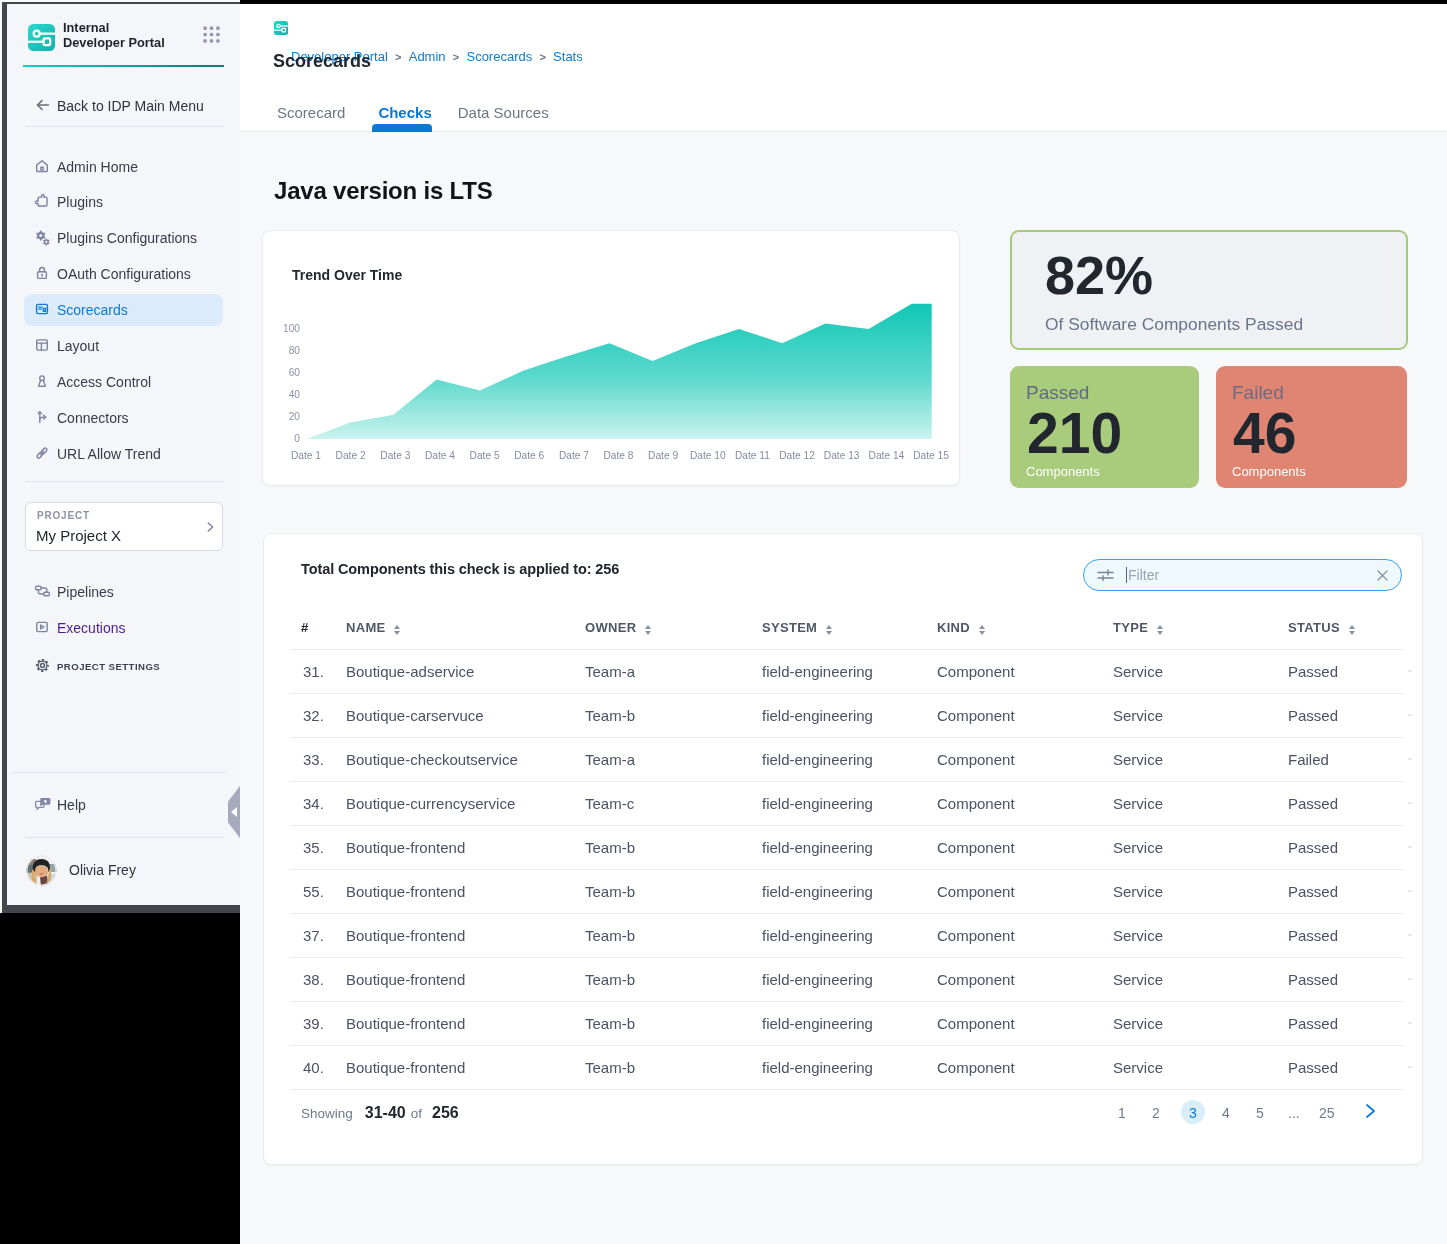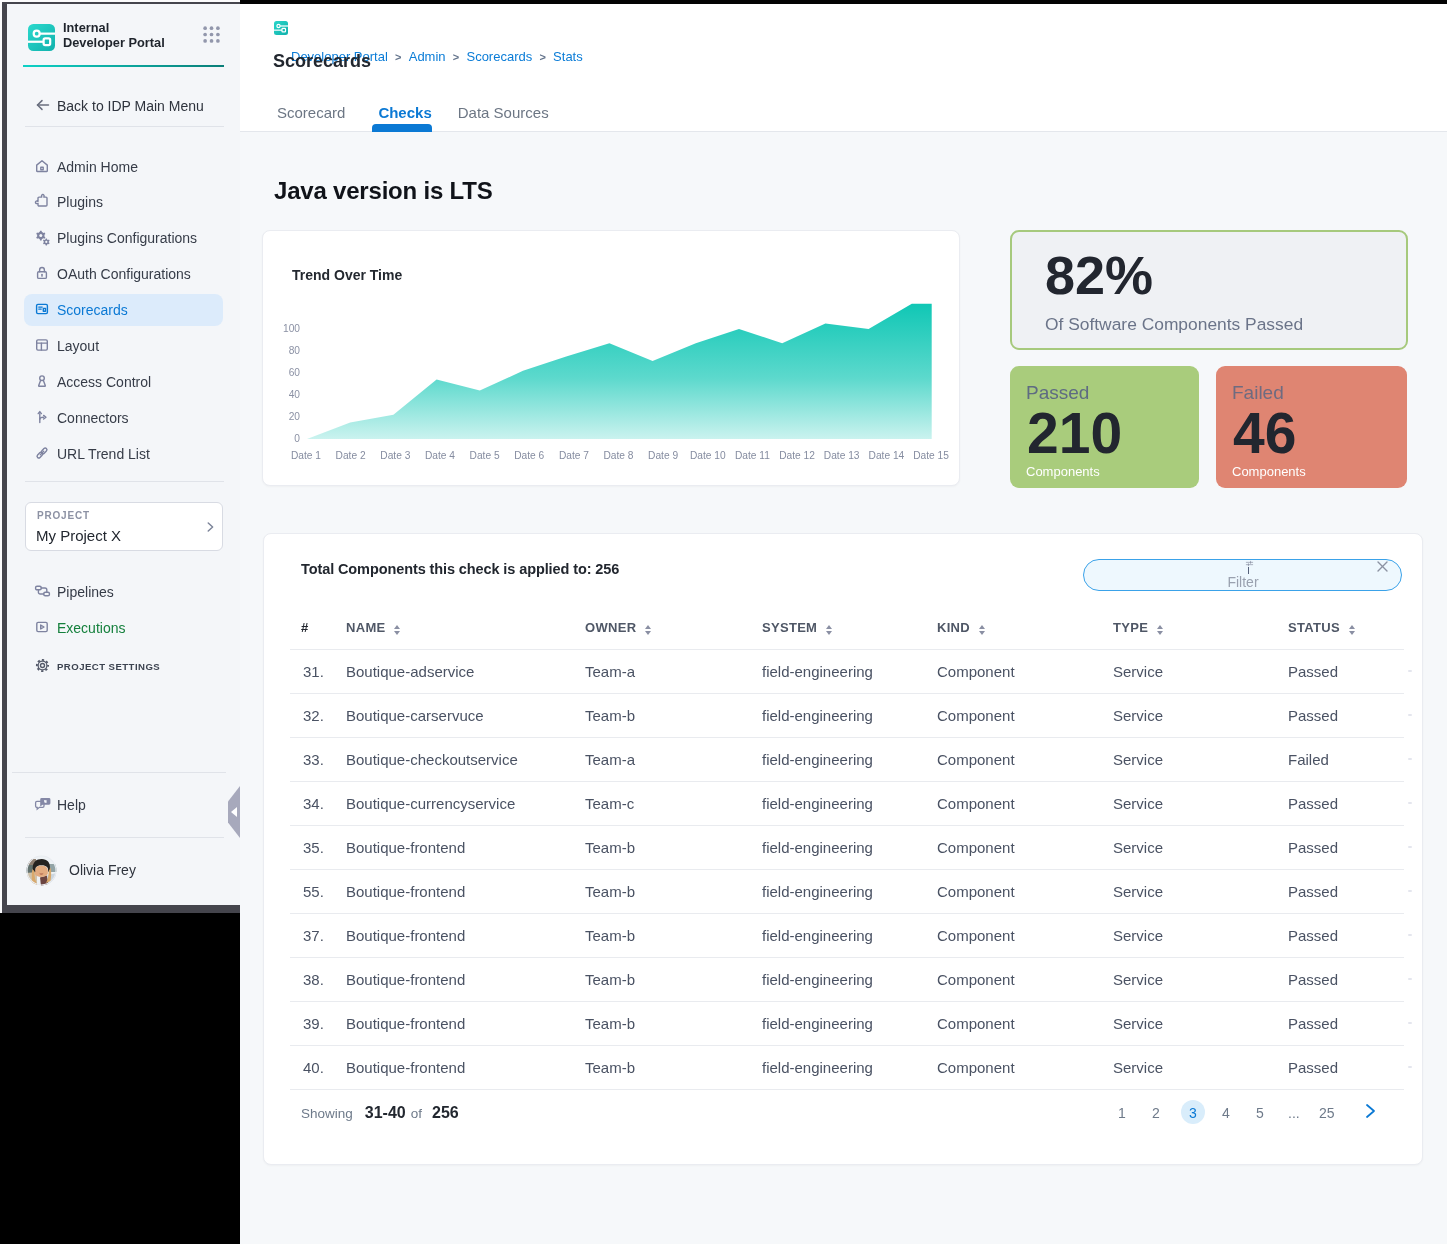--- a/index.html
+++ b/index.html
@@ -115,21 +115,21 @@
   <div class="abs" style="left:1026px;top:464px;font-size:13px;color:#fff;">Components</div>
 
   <div class="abs" style="left:1216px;top:366px;width:191px;height:122px;background:#df8572;border-radius:9px;"></div>
   <div class="abs" style="left:1232px;top:382px;font-size:19px;color:#6e6b80;">Failed</div>
   <div class="abs" style="left:1233px;top:400px;font-size:57px;font-weight:bold;color:#22262f;">46</div>
   <div class="abs" style="left:1232px;top:464px;font-size:13px;color:#fff;">Components</div>
 
   <div class="card" style="left:263px;top:533px;width:1160px;height:632px;"></div>
   <div class="abs" style="left:301px;top:561px;font-size:14.5px;font-weight:bold;color:#22272f;letter-spacing:-0.1px;">Total Components this check is applied to: 256</div>
 
-  <div class="abs" style="left:1083px;top:559px;width:319px;height:32px;background:#eef8fe;border:1.5px solid #3aa2e9;border-radius:16px;display:flex;align-items:center;flex-direction:column;">
+  <div class="abs" style="left:1083px;top:559px;width:319px;height:32px;background:#eef8fe;border:1.5px solid #3aa2e9;border-radius:16px;display:flex;align-items:center;">
     <svg style="margin-left:13px;" width="17" height="17" viewBox="0 0 17 17" fill="none" stroke="#7b8195" stroke-width="1.4" stroke-linecap="round">
       <line x1="1" y1="5.5" x2="16" y2="5.5"></line>
         <line x1="1" y1="11" x2="16" y2="11"></line>
       <line x1="11" y1="3" x2="11" y2="8"></line>
         <line x1="6" y1="8.7" x2="6" y2="13.5"></line>
     </svg>
     <div style="width:1px;height:16px;background:#56617a;margin-left:12px;"></div>
     <span style="color:#9aa1af;font-size:14px;margin-left:1px;">Filter</span>
     <svg style="position:absolute;right:12px;" width="13" height="13" viewBox="0 0 13 13" stroke="#8b92a2" stroke-width="1.4" stroke-linecap="round">
         <line x1="2" y1="2" x2="11" y2="11"></line>
@@ -362,40 +362,40 @@
           <polyline points="9.6,6.4 12 8.2 9.6,10"></polyline>
         </svg></div>
       <div class="abs" style="left:57px;top:418px;transform:translateY(-50%);font-size:14px;color:#363c48;letter-spacing:0px;font-weight:normal;white-space:nowrap;">Connectors</div>
   <div class="abs" style="left:34px;top:445px;width:18px;height:18px;"><svg width="16" height="16" viewBox="0 0 16 16" stroke="#7e83a0" stroke-width="1.4" fill="none" stroke-linecap="round" stroke-linejoin="round">
           <g transform="rotate(-45 8 8)">
             <rect x="1.8" y="6.3" width="6.4" height="3.4" rx="1.7"></rect>
             <rect x="7.8" y="6.3" width="6.4" height="3.4" rx="1.7"></rect>
             <line x1="5.6" y1="8" x2="10.4" y2="8"></line>
           </g>
         </svg></div>
-      <div class="abs" style="left:57px;top:454px;transform:translateY(-50%);font-size:14px;color:#363c48;letter-spacing:0px;font-weight:normal;white-space:nowrap;">URL Trend List</div>
+      <div class="abs" style="left:57px;top:454px;transform:translateY(-50%);font-size:14px;color:#363c48;letter-spacing:0px;font-weight:normal;white-space:nowrap;">URL Allow Trend</div>
   <div class="sbdiv" style="left:25px;top:481px;width:199px;"></div>
   <div class="abs" style="left:25px;top:502px;width:198px;height:49px;background:#fff;border:1px solid #d8dbe3;border-radius:6px;"></div>
   <div class="abs" style="left:37px;top:510px;font-size:10px;font-weight:bold;color:#8d92a4;letter-spacing:0.8px;">PROJECT</div>
   <div class="abs" style="left:36px;top:527px;font-size:15px;color:#22272f;">My Project X</div>
   <div class="abs" style="left:203px;top:520px;"><svg width="14" height="14" viewBox="0 0 16 16" fill="none" stroke="#7c8499" stroke-width="1.7" stroke-linecap="round" stroke-linejoin="round">
           <polyline points="6,3.5 11,8 6,12.5"></polyline>
         </svg></div>
   <div class="abs" style="left:34px;top:583px;width:18px;height:18px;"><svg width="17" height="16" viewBox="0 0 17 16" stroke="#7e83a0" stroke-width="1.4" fill="none" stroke-linecap="round" stroke-linejoin="round">
           <rect x="1.6" y="3.2" width="5.6" height="3.6" rx="1.4"></rect>
           <rect x="9.8" y="9.2" width="5.6" height="3.6" rx="1.4"></rect>
           <path d="M4.4 6.8 V9.2 a1.8 1.8 0 0 0 1.8 1.8 H9.8"></path>
           <path d="M7.2 5 H11 a1.8 1.8 0 0 1 1.8 1.8 V9.2"></path>
         </svg></div>
       <div class="abs" style="left:57px;top:592px;transform:translateY(-50%);font-size:14px;color:#363c48;letter-spacing:0px;font-weight:normal;white-space:nowrap;">Pipelines</div>
   <div class="abs" style="left:34px;top:619px;width:18px;height:18px;"><svg width="16" height="16" viewBox="0 0 16 16" stroke="#7e83a0" stroke-width="1.4" fill="none" stroke-linecap="round" stroke-linejoin="round">
           <rect x="2.8" y="3.4" width="10.4" height="9.2" rx="1.3"></rect>
           <polygon points="6.7,6 10,8 6.7,10"></polygon>
         </svg></div>
-      <div class="abs" style="left:57px;top:628px;transform:translateY(-50%);font-size:14px;color:#15803d;letter-spacing:0px;font-weight:normal;white-space:nowrap;">Executions</div>
+      <div class="abs" style="left:57px;top:628px;transform:translateY(-50%);font-size:14px;color:#4c1d95;letter-spacing:0px;font-weight:normal;white-space:nowrap;">Executions</div>
   <div class="abs" style="left:34px;top:657px;width:18px;height:18px;"><svg width="17" height="17" viewBox="0 0 17 17">
           <circle cx="8.5" cy="8.5" r="5.6" fill="none" stroke="#555b6b" stroke-width="1.9" stroke-dasharray="2.2 2.15" stroke-dashoffset="1"></circle>
           <circle cx="8.5" cy="8.5" r="4.4" fill="none" stroke="#555b6b" stroke-width="1.3"></circle>
           <circle cx="8.5" cy="8.5" r="2" fill="none" stroke="#555b6b" stroke-width="1.4"></circle>
         </svg></div>
       <div class="abs" style="left:57px;top:666px;transform:translateY(-50%);font-size:9.6px;color:#3c4350;letter-spacing:0.45px;font-weight:bold;white-space:nowrap;">PROJECT SETTINGS</div>
   <div class="sbdiv" style="left:12px;top:772px;width:214px;"></div>
   <div class="abs" style="left:34px;top:796px;width:18px;height:18px;"><svg width="18" height="17" viewBox="0 0 18 17">
           <path d="M7.6 2.1 H15 a1.4 1.4 0 0 1 1.4 1.4 V7.3 a1.4 1.4 0 0 1-1.4 1.4 H8.6 L6.2 10.6 V3.5 a1.4 1.4 0 0 1 1.4-1.4 Z" fill="#8488a6"></path>
           <rect x="10" y="4.2" width="2.6" height="2.6" fill="#f4f6f9"></rect>

